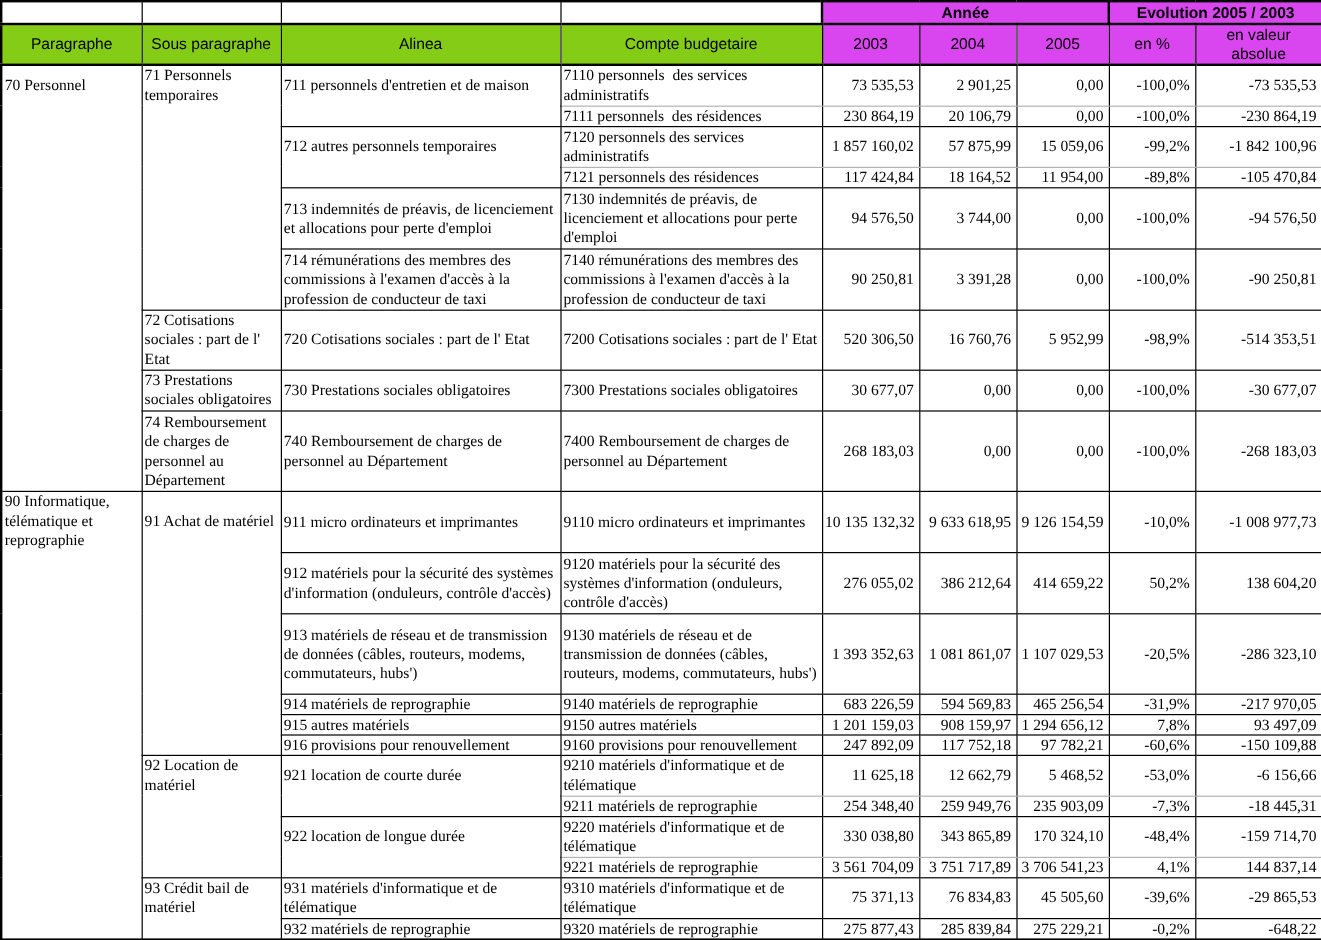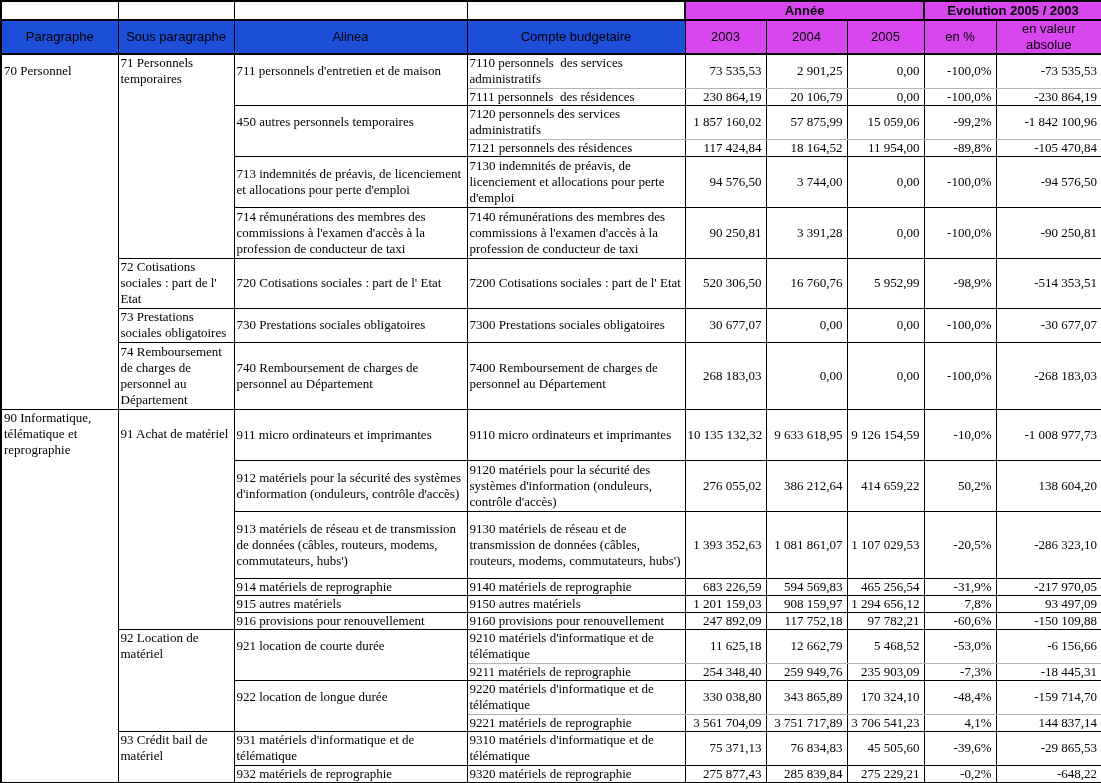--- a/index.html
+++ b/index.html
@@ -6,21 +6,21 @@
   .sheet{width:1101px;}
   table{border-collapse:collapse;table-layout:fixed;width:1101px;border:2px solid #000;
         font-family:"Liberation Serif",serif;font-size:13px;color:#000;}
   td,th{border:1px solid #000;overflow:hidden;box-sizing:border-box;padding:0 2px;line-height:16px;}
   thead th{font-family:"Liberation Sans",sans-serif;font-weight:normal;text-align:center;background:#d946ef;}
   tr.band-row{height:19px;}
   tr.band-row td{border-bottom:2px solid #000;}
   tr.band-row th.band{font-weight:bold;border:2px solid #000;line-height:15px;}
   tr.header-row{height:32px;}
   tr.header-row th{border-top:2px solid #000;border-bottom:2px solid #000;vertical-align:middle;}
-  tr.header-row th.green{background:#1d4ed8;}
+  tr.header-row th.green{background:#84cc16;}
   .wrap-narrow{display:inline-block;max-width:76px;}
   td.tx{text-align:left;vertical-align:middle;white-space:pre-wrap;}
   td.merged{vertical-align:top;}
   td.merged .fr{display:flex;align-items:center;width:100%;}
   td.num{text-align:right;vertical-align:middle;padding-right:4px;white-space:nowrap;}
   td.lb{border-bottom:1px solid #b3b3b3;}
 </style>
 </head>
 <body>
 
@@ -72,21 +72,21 @@
         </tr>
         <tr style="height: 17px;">
           <td class="tx">7111 personnels  des résidences</td>
           <td class="num">230 864,19</td>
           <td class="num">20 106,79</td>
           <td class="num">0,00</td>
           <td class="num">-100,0%</td>
           <td class="num">-230 864,19</td>
         </tr>
         <tr style="height: 34px;">
-          <td class="tx merged" rowspan="2"><div class="fr" style="height: 32px;">450 autres personnels temporaires</div></td>
+          <td class="tx merged" rowspan="2"><div class="fr" style="height: 32px;">712 autres personnels temporaires</div></td>
           <td class="tx lb">7120 personnels des services administratifs</td>
           <td class="num lb">1 857 160,02</td>
           <td class="num lb">57 875,99</td>
           <td class="num lb">15 059,06</td>
           <td class="num lb">-99,2%</td>
           <td class="num lb">-1 842 100,96</td>
         </tr>
         <tr style="height: 17px;">
           <td class="tx">7121 personnels des résidences</td>
           <td class="num">117 424,84</td>

